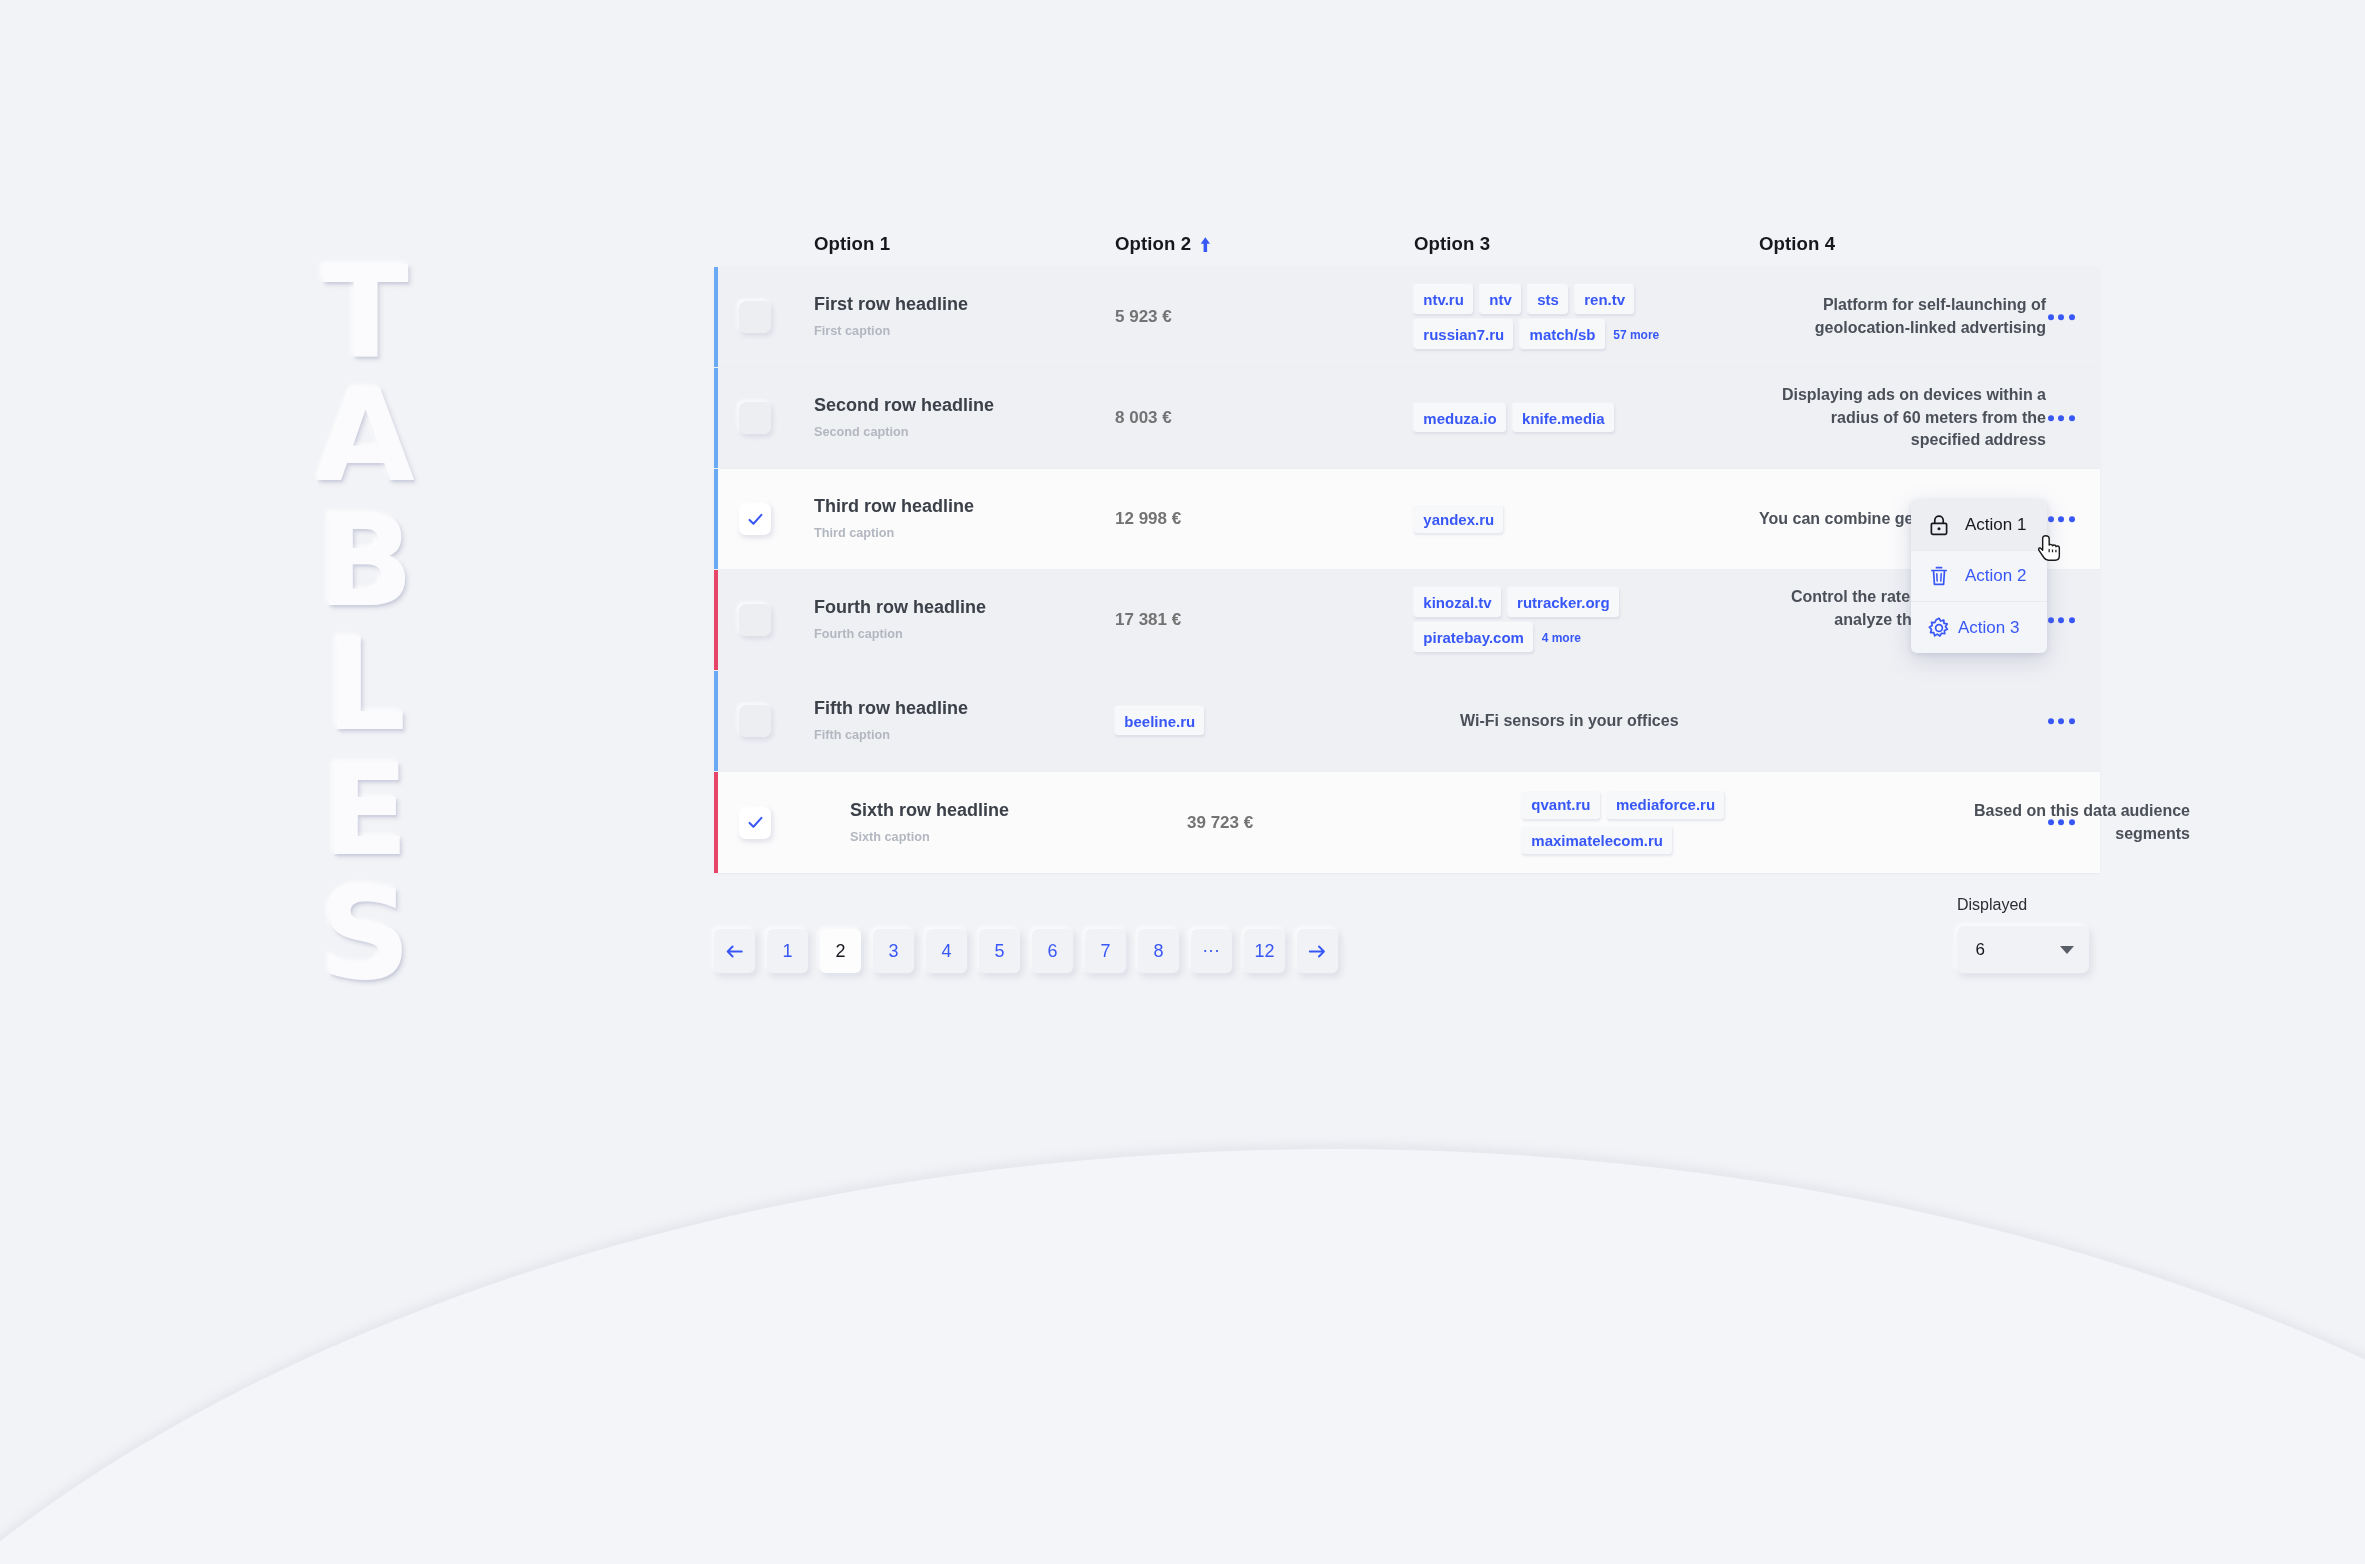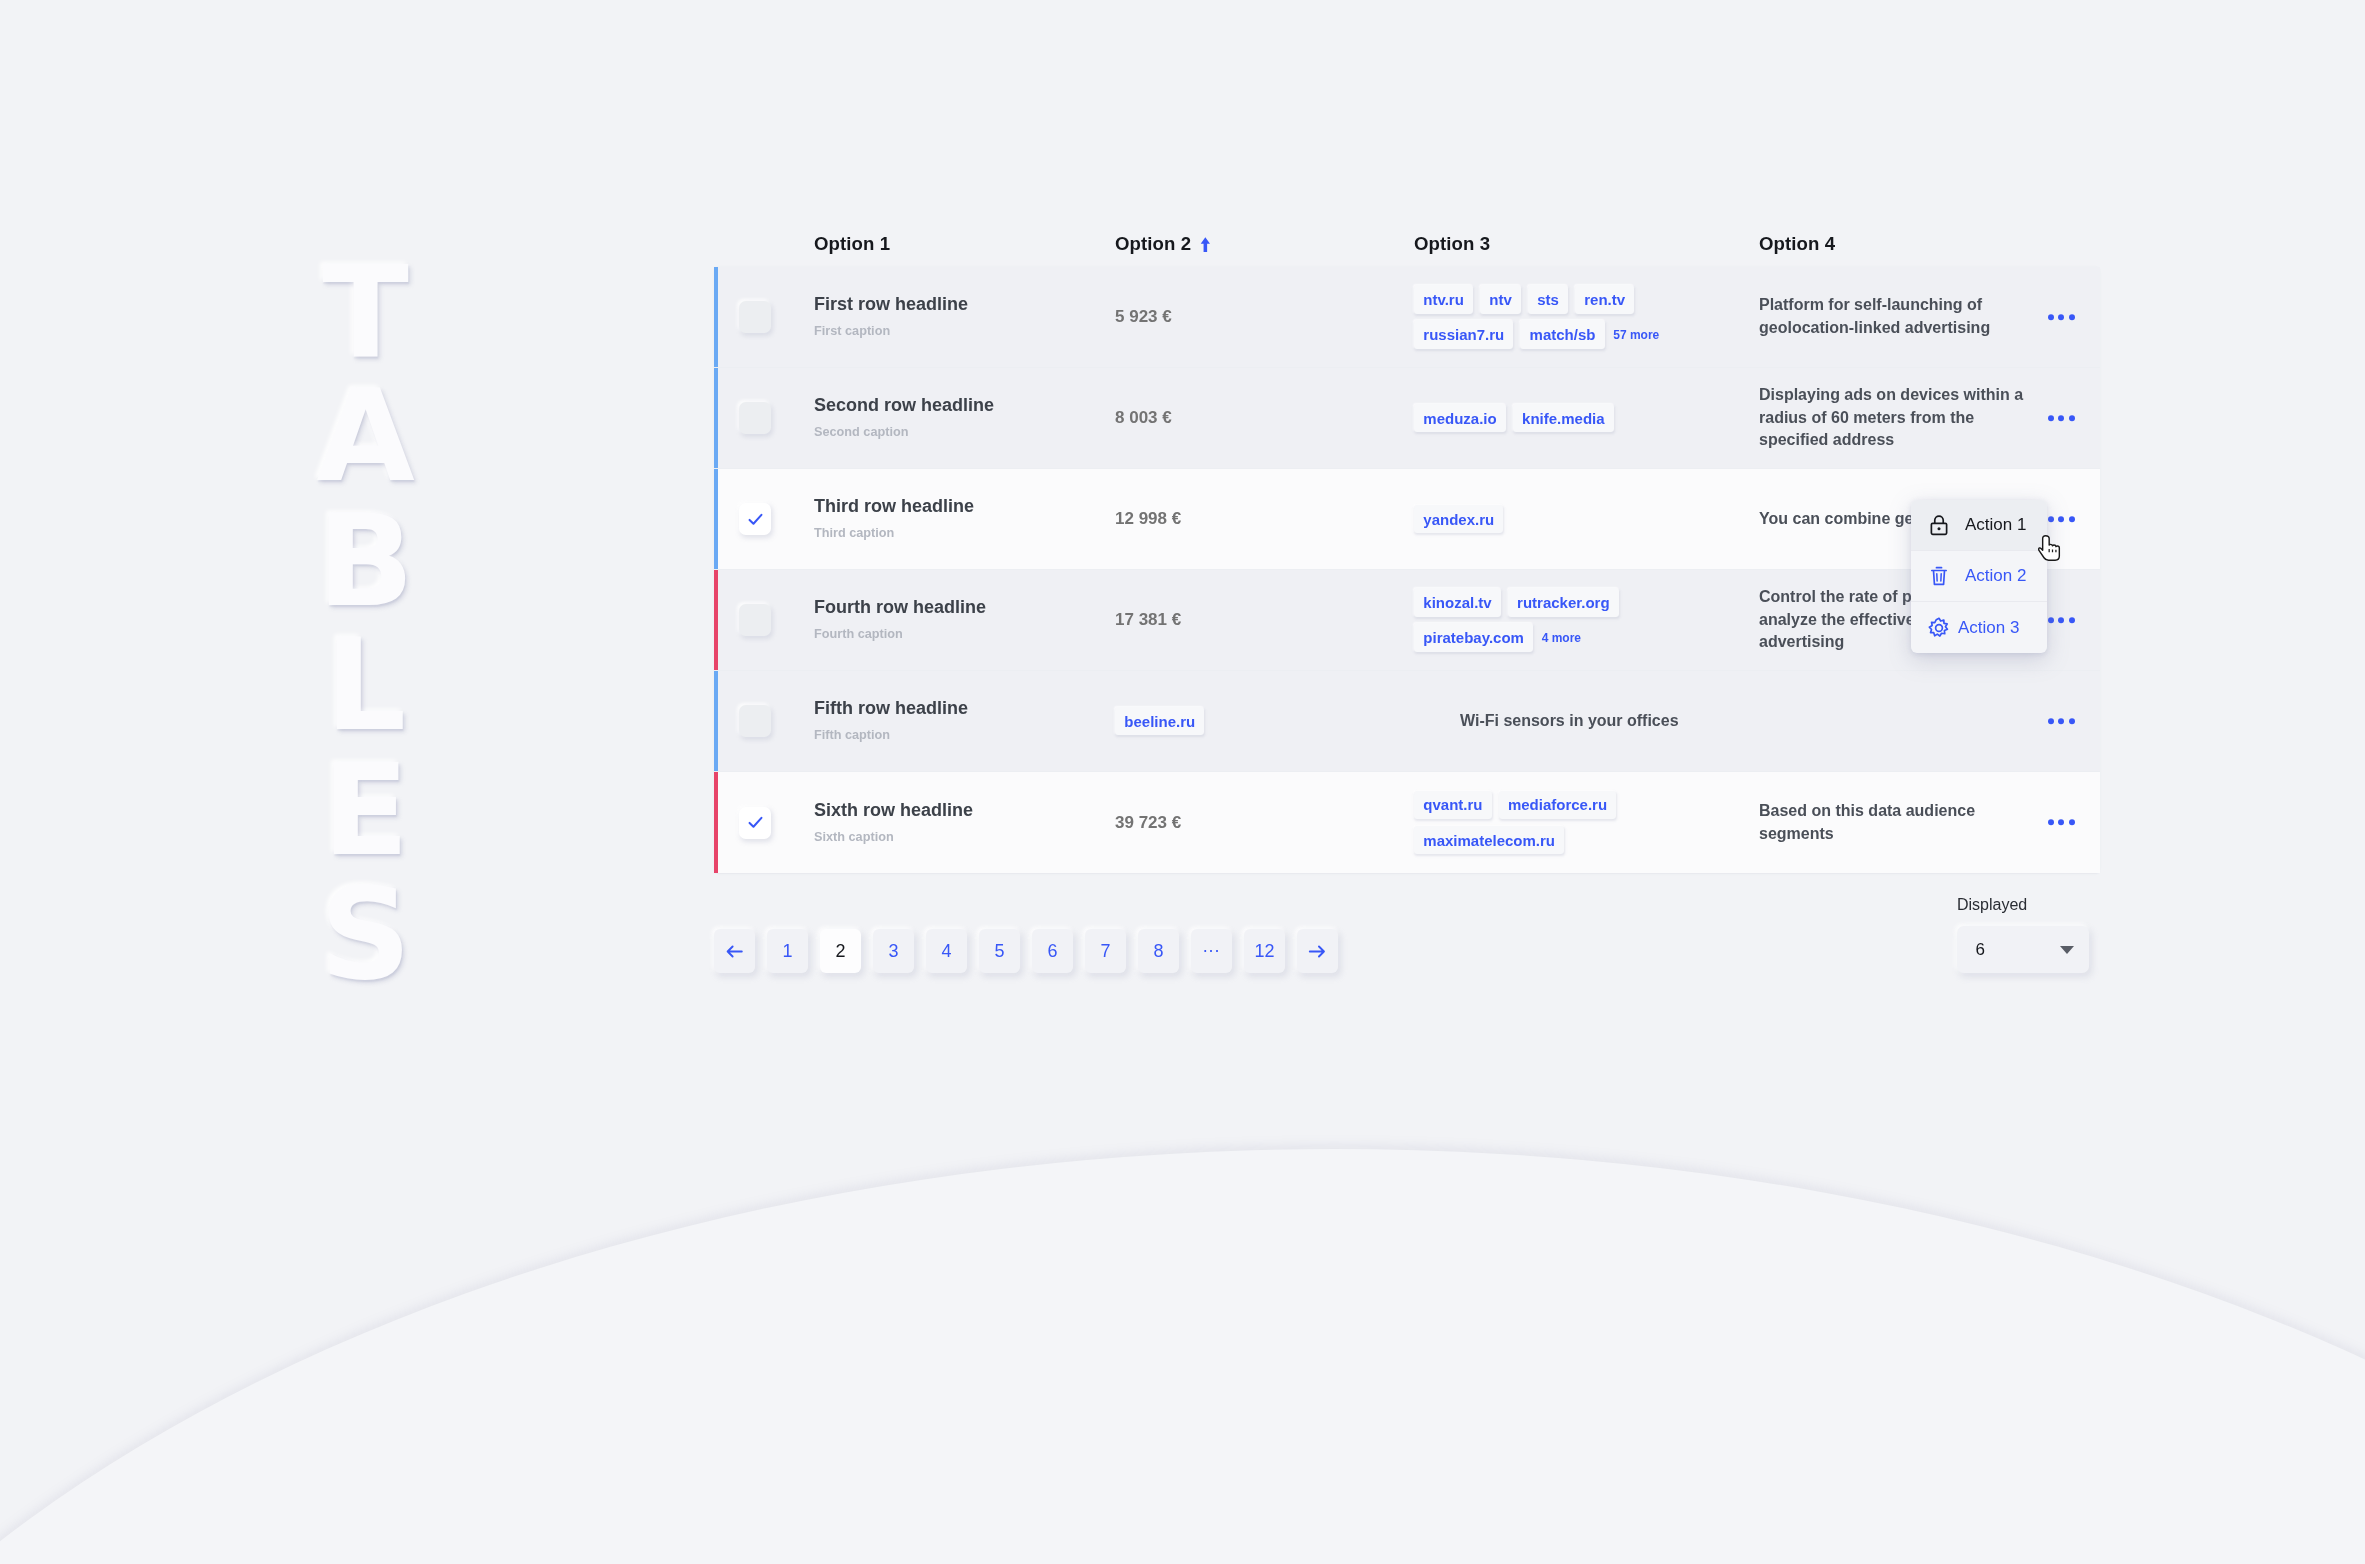--- a/index.html
+++ b/index.html
@@ -98,21 +98,21 @@
   }
 
   .trow {
     position: relative;
     display: flex;
     align-items: stretch;
     min-height: 101px;
     background: #fbfbfc;
     border-bottom: 0.8px solid #eceef2;
   }
-  .trow:last-child { border-bottom: none; }
+  .trow:last-child { border-bottom: none; gap: 36px; }
   .trow.shaded { background: #eff0f4; }
   .trow.plain  { background: #fbfbfc; }
 
   .accent {
     position: absolute;
     left: 0; top: 0; bottom: 0;
     width: 4.2px;
   }
   .accent.blue { background: #6aa9f4; }
   .accent.red  { background: #e74469; }
@@ -183,20 +183,21 @@
     font-size: 12px;
     white-space: nowrap;
     padding-left: 1.7px;
   }
 
   .desc {
     font-size: 16px;
     color: #4a4f58;
     line-height: 1.43;
     max-width: 287px;
+    text-align: right;
   }
 
   .dots-btn {
     position: absolute;
     right: 22px;
     top: 50%;
     transform: translateY(-50%);
     display: flex;
     gap: 4.2px;
     padding: 6.8px 3.4px;

